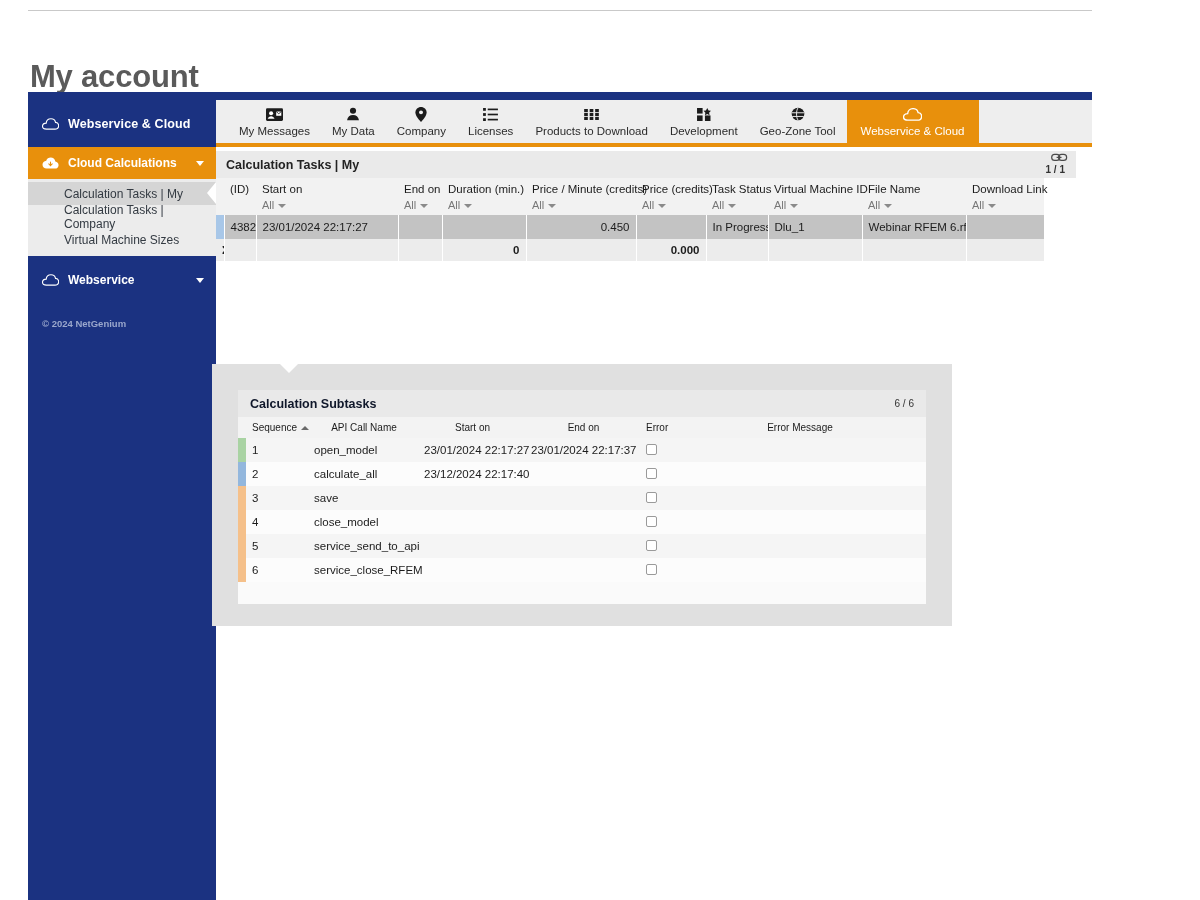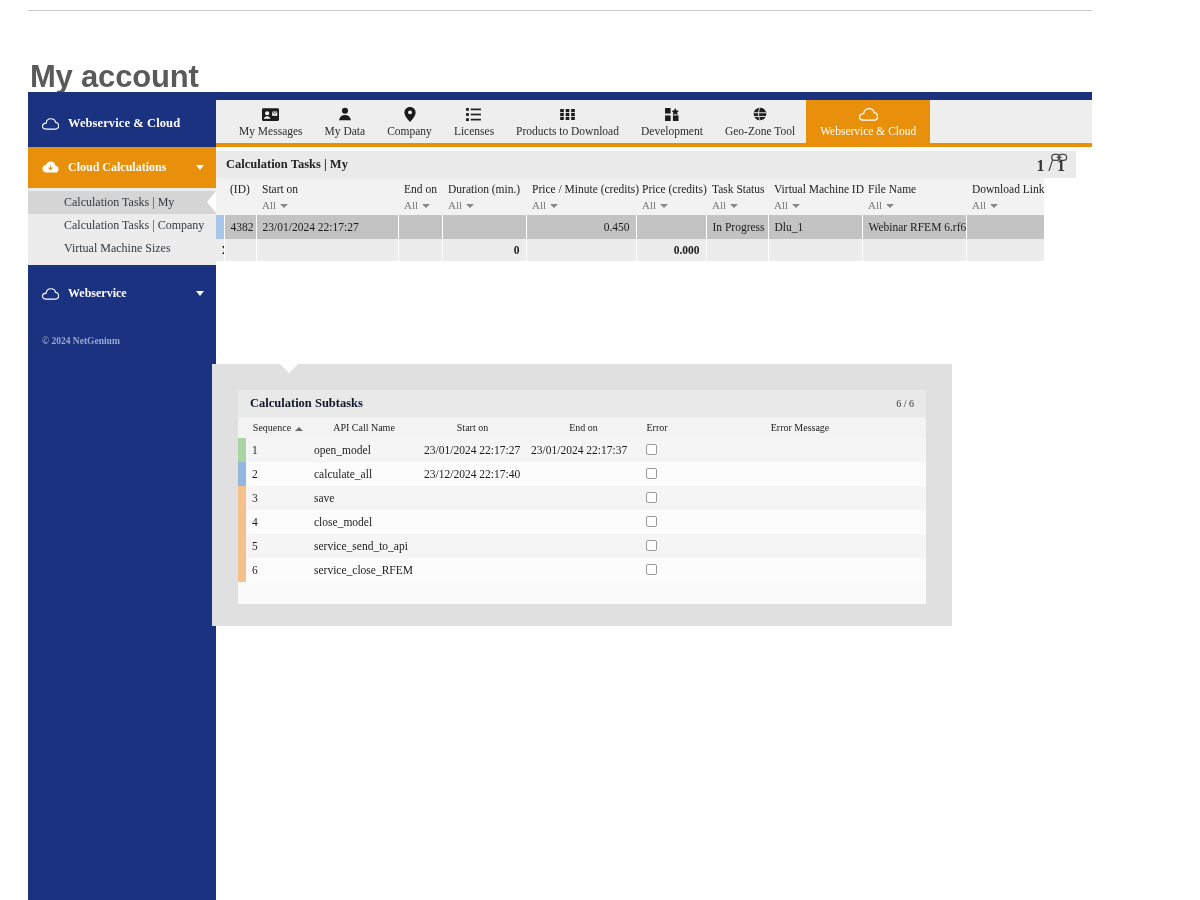--- a/index.html
+++ b/index.html
@@ -21,21 +21,21 @@
   
   .page-title {
     position: absolute; left: 30px; top: 38px;
     font-size: 31px; font-weight: bold; color: #5a5a5a;
     letter-spacing: -0.2px;
   }
 
   
   .app {
     position: absolute; left: 28px; top: 92px;
-    width: 1064px; height: 808px; font-family: Liberation Serif, serif;
+    width: 1064px; height: 808px;
   }
   .blue-topbar {
     position: absolute; left: 0; top: 0; width: 1064px; height: 8px;
     background: #1b3281;
   }
 
   
   .sidebar {
     position: absolute; left: 0; top: 8px; width: 188px; height: 800px;
     background: #1b3281;
@@ -58,21 +58,21 @@
   .fold .stripes {
     position: absolute; left: 0; top: 0; width: 27px; height: 34px;
     background: repeating-linear-gradient(to bottom,
       rgba(255,255,255,.0) 0px, rgba(255,255,255,.0) 3px,
       rgba(255,255,255,.85) 3px, rgba(255,255,255,.85) 4px);
     clip-path: polygon(0 0, 100% 0, 0 100%);
     opacity:.55;
   }
 
   .side-group {
-    height: 41px; display: flex; align-items: center;
+    height: 32px; display: flex; align-items: center;
     padding-left: 14px; padding-right: 12px;
     color: #fff; font-size: 12px; font-weight: bold; cursor: pointer;
     position: relative;
   }
   .side-group.active { background: #e8900c; }
   .side-group .lbl { margin-left: 9px; flex: 1; }
   .caret-d {
     width: 0; height: 0;
     border-left: 4px solid transparent; border-right: 4px solid transparent;
     border-top: 5px solid #ffffff;
@@ -119,21 +119,21 @@
 
   
   .panel { position: absolute; left: 0; top: 51px; width: 860px; }
   .panel-head {
     position: relative; height: 27px; background: #eaeaea;
     display: flex; align-items: center; padding: 0 10px;
   }
   .panel-title { font-size: 12.5px; font-weight: bold; color: #232323; }
   .panel-count {
     position: absolute; right: 11px; bottom: 3px;
-    font-size: 16px; font-weight: bold; color: #333;
+    font-size: 10px; font-weight: bold; color: #333;
   }
   .link-ico { position: absolute; right: 8px; top: 1px; }
 
   table.grid { border-collapse: collapse; width: 820px; table-layout: fixed; }
   table.grid th {
     background: #f2f2f2; padding: 5px 6px 4px 6px;
     font-size: 11.5px; font-weight: normal; color: #1c1c1c;
     text-align: left; vertical-align: top; border: 0;
     white-space: nowrap;
   }

